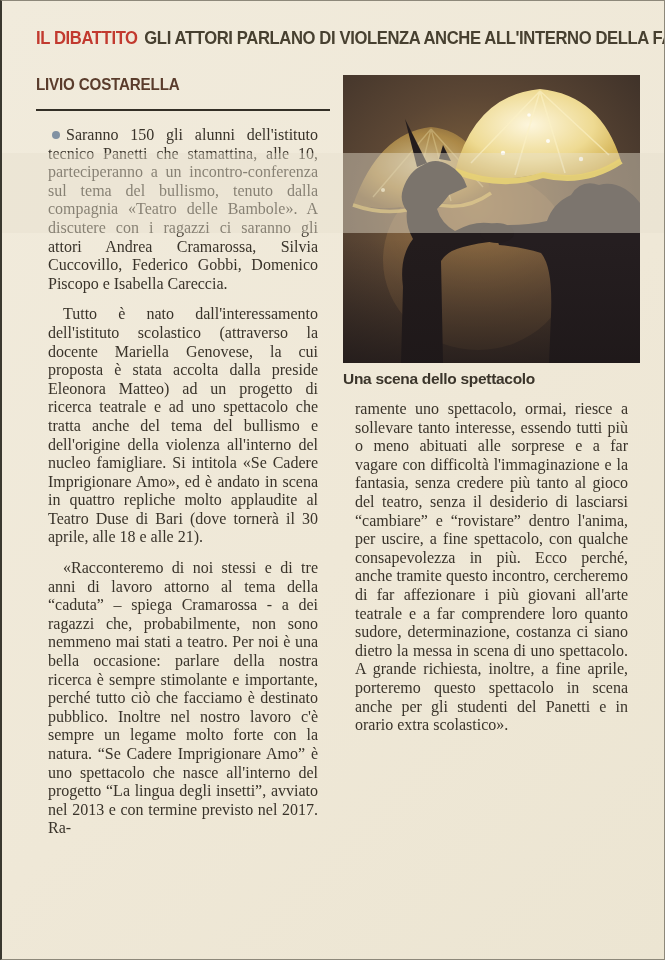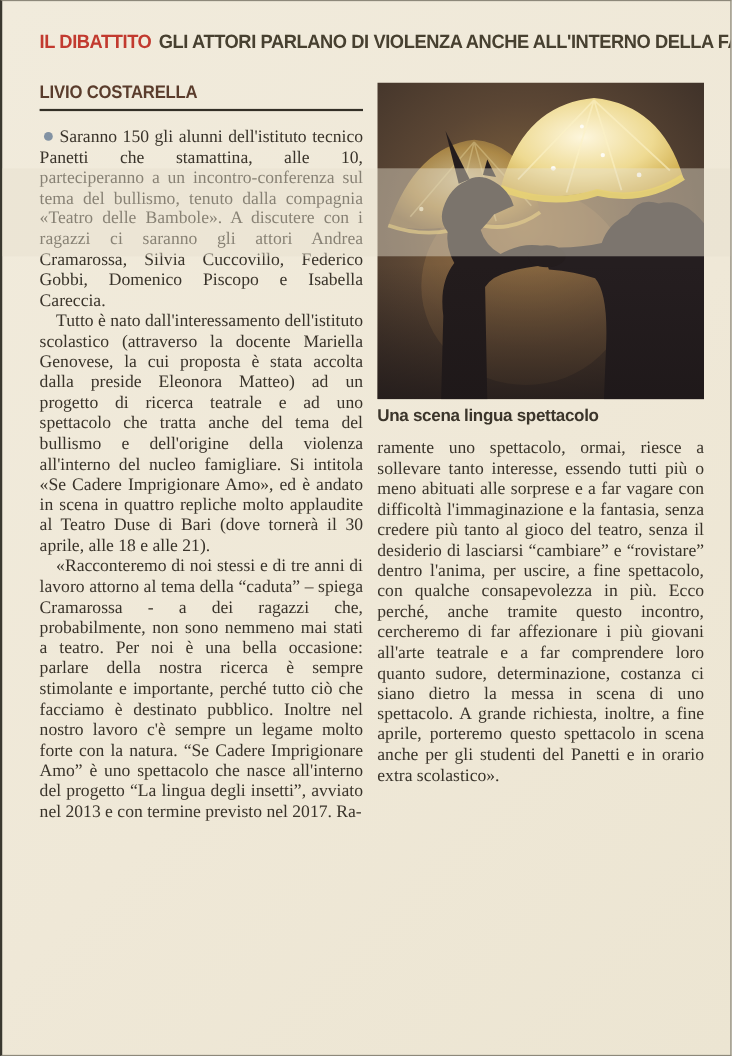--- a/index.html
+++ b/index.html
@@ -50,36 +50,36 @@
     background:#e7e1cf;opacity:.45;pointer-events:none;
   }
 
   
   .columns{display:flex;gap:13px;margin-top:26px;}
   .col-left{width:297px;}
   .col-right{width:297px;}
 
   .byline{
     border-bottom:2px solid #332f26;
-    padding-bottom:5px;
+    padding-bottom:15px;
     margin-bottom:15px;
   }
   .byline span{
     display:inline-block;
     font-family:"Liberation Sans", sans-serif;
     font-weight:bold;
     font-size:16.5px;
     letter-spacing:-0.2px;
     color:#5a3c2c;
     transform:scaleX(0.92);
     transform-origin:left center;
   }
 
   .para{
-    margin:0;
+    margin:12px;
     font-size:16px;
     line-height:18.6px;
     color:#39332a;
     text-align:justify;
     hyphens:auto;
     -webkit-hyphens:auto;
   }
   .para + .para{text-indent:15px;}
   .bullet{
     display:inline-block;
@@ -174,20 +174,20 @@
             <path d="M58 288 L60 212 Q 56 182 70 164 Q 62 150 64 136 Q 56 126 60 114 Q 66 96 80 90 Q 92 82 106 90 Q 120 98 124 112 L 106 120 Q 100 128 94 134 Q 98 148 112 156 Q 130 146 146 148 L 158 150 L 154 166 Q 134 168 120 172 Q 104 176 98 186 L 100 288 Z" fill="#231c1d"></path>
             <path d="M74 92 L62 44 L84 88 Z" fill="#231c1d"></path>
             <path d="M96 84 L100 70 L108 86 Z" fill="#231c1d"></path>
 
             <path d="M297 288 L297 128 Q 278 104 256 110 Q 238 104 228 120 Q 210 128 204 146 Q 186 150 166 150 L 150 152 L 156 170 Q 180 172 198 178 Q 210 192 208 240 L 206 288 Z" fill="#251e20"></path>
 
             <ellipse cx="154" cy="158" rx="17" ry="10" fill="#231c1d"></ellipse>
 
             <rect y="165" width="297" height="123" fill="url(#vig)"></rect>
           </svg>
-          <figcaption>Una scena lingua spettacolo</figcaption>
+          <figcaption>Una scena dello spettacolo</figcaption>
         </figure>
         <p class="para">ramente uno spettacolo, ormai, riesce a sollevare tanto interesse, essendo tutti più o meno abituati alle sorprese e a far vagare con difficoltà l'immaginazione e la fantasia, senza credere più tanto al gioco del teatro, senza il desiderio di lasciarsi “cambiare” e “rovistare” dentro l'anima, per uscire, a fine spettacolo, con qualche consapevolezza in più. Ecco perché, anche tramite questo incontro, cercheremo di far affezionare i più giovani all'arte teatrale e a far comprendere loro quanto sudore, determinazione, costanza ci siano dietro la messa in scena di uno spettacolo. A grande richiesta, inoltre, a fine aprile, porteremo questo spettacolo in scena anche per gli studenti del Panetti e in orario extra scolastico».</p>
       </div>
 
     </div>
   </div>
 </div>
 
 </body></html>

